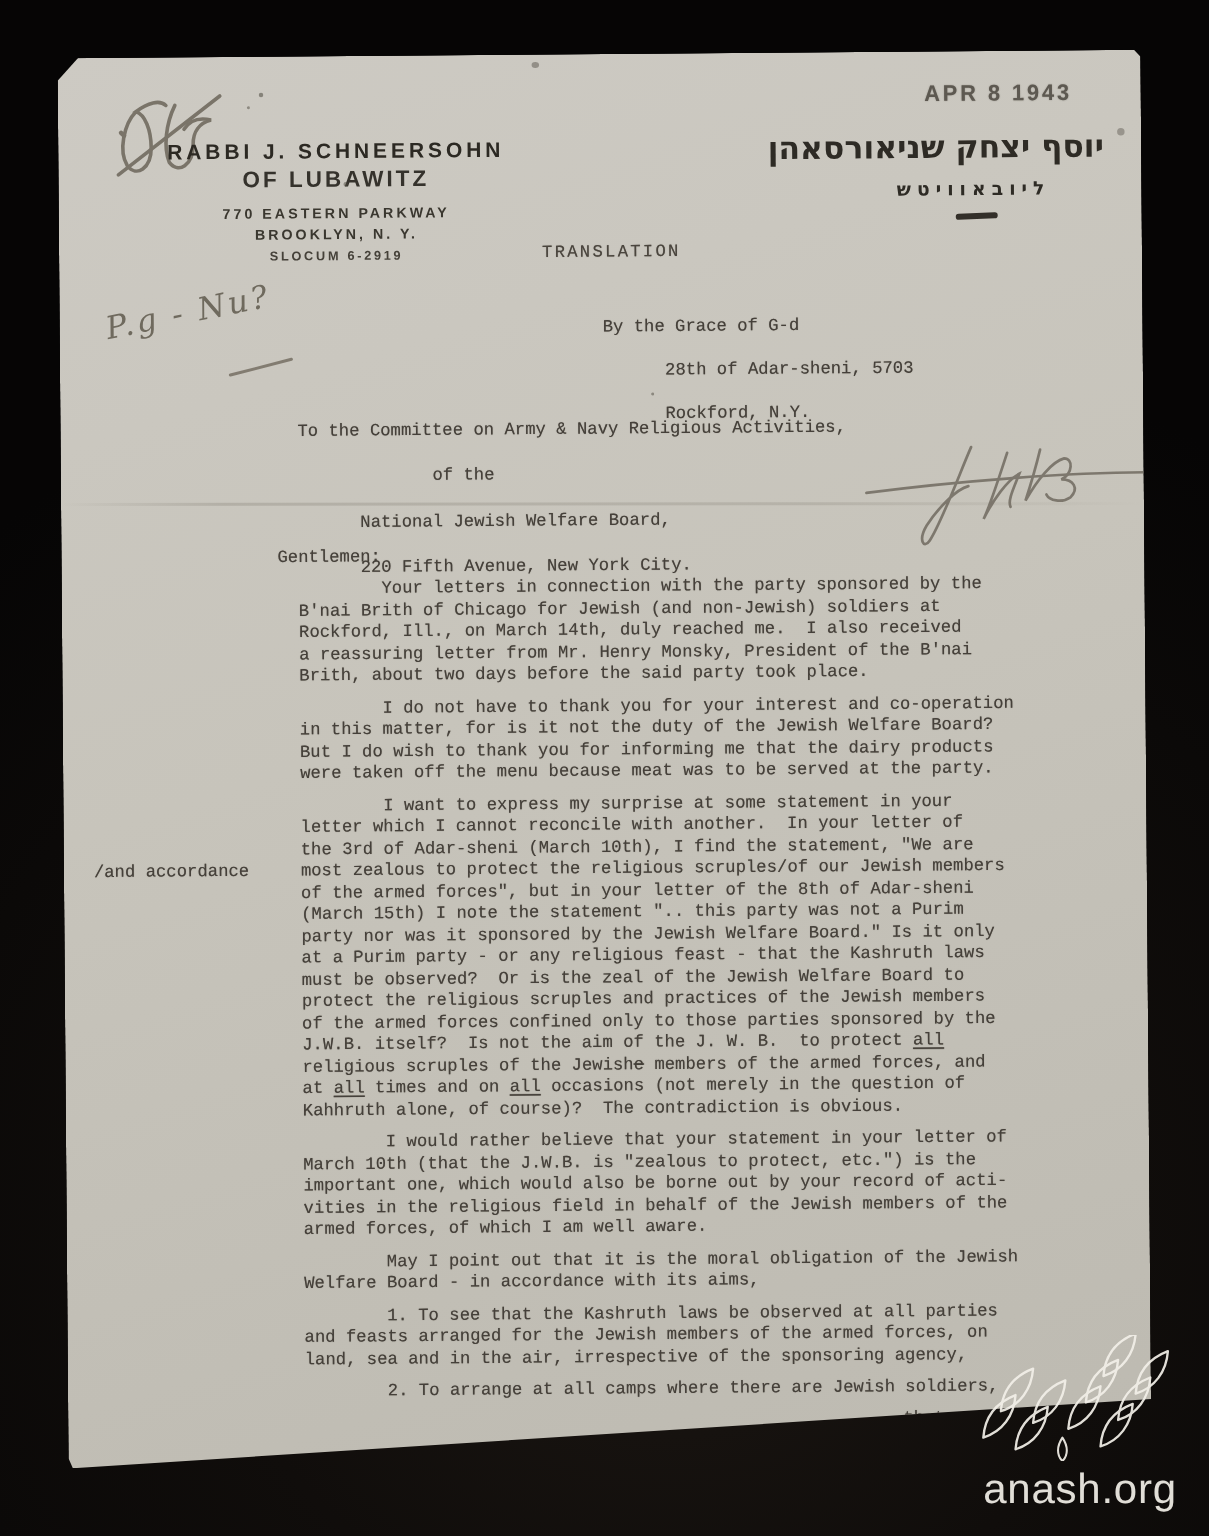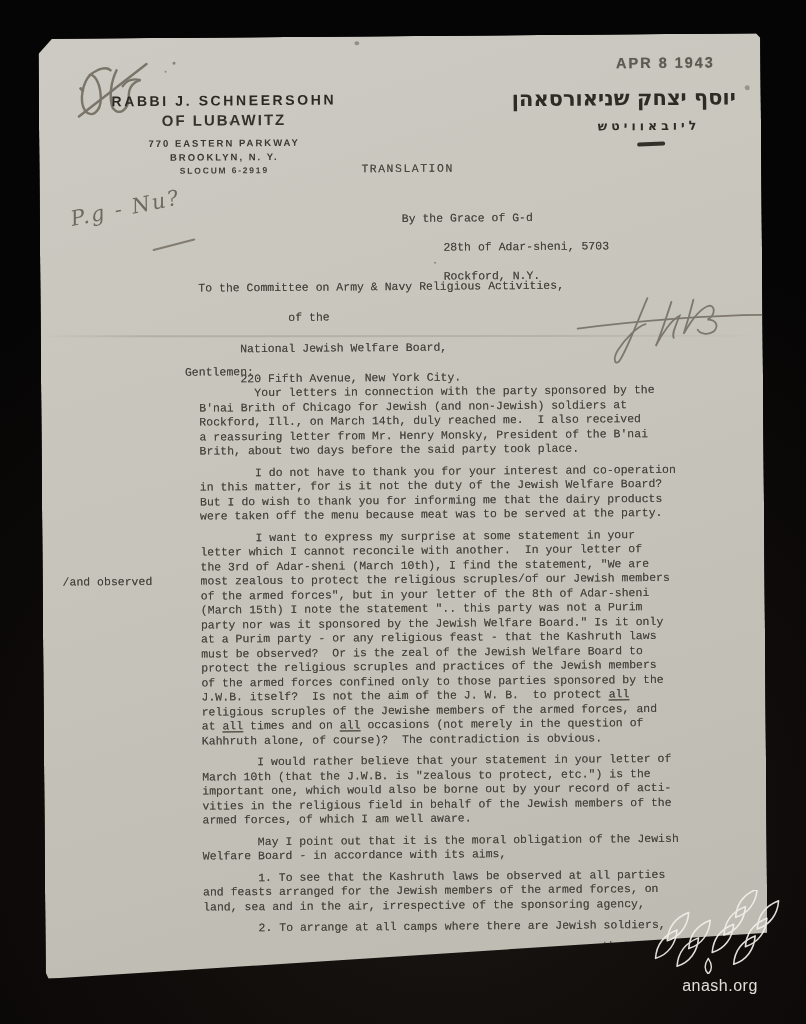--- a/index.html
+++ b/index.html
@@ -71,21 +71,21 @@
     transform:rotate(0.4deg);
   }
   .speck{position:absolute;border-radius:50%;background:#4d4940;}
   .scribble{position:absolute;}
   .watermark{
     position:absolute;left:640px;top:890px;width:160px;
     text-align:center;opacity:.92;z-index:5;
   }
   .watermark-text{
     font-family:"Liberation Sans", sans-serif;
-    font-size:16px;color:#f3f0e9;letter-spacing:.5px;
+    font-size:28px;color:#f3f0e9;letter-spacing:.5px;
     margin-top:-2px;
   }
 </style>
 </head>
 <body>
 
 <div class="stage">
 
   <div class="paper">
 
@@ -132,21 +132,21 @@
       <g fill="none" stroke="#6b655a" stroke-width="1.8" stroke-linecap="round" opacity=".8">
         <path d="M2,52 C50,46 140,38 210,40"></path>
         <path d="M72,22 C64,40 52,72 44,84 C40,90 36,84 42,74 C50,62 62,50 70,48"></path>
         <path d="M96,26 C90,44 84,62 80,70 C86,58 96,44 104,40 C100,50 96,58 98,62"></path>
         <path d="M118,24 C114,40 110,52 108,58 C116,44 126,32 134,30 C140,30 140,40 132,44 C140,44 144,50 138,56 C132,60 124,58 122,54"></path>
       </g>
     </svg>
 
     <div class="typ salutation">Gentlemen:</div>
 
-    <div class="typ margin-note">/and observed</div>
+    <div class="typ margin-note">/and accordance</div>
 
     <div class="typ body-block"><div class="tline">        Your letters in connection with the party sponsored by the</div><div class="tline">B'nai Brith of Chicago for Jewish (and non-Jewish) soldiers at</div><div class="tline">Rockford, Ill., on March 14th, duly reached me.  I also received</div><div class="tline">a reassuring letter from Mr. Henry Monsky, President of the B'nai</div><div class="tline">Brith, about two days before the said party took place.</div><div class="tline blank">&nbsp;</div><div class="tline">        I do not have to thank you for your interest and co-operation</div><div class="tline">in this matter, for is it not the duty of the Jewish Welfare Board?</div><div class="tline">But I do wish to thank you for informing me that the dairy products</div><div class="tline">were taken off the menu because meat was to be served at the party.</div><div class="tline blank">&nbsp;</div><div class="tline">        I want to express my surprise at some statement in your</div><div class="tline">letter which I cannot reconcile with another.  In your letter of</div><div class="tline">the 3rd of Adar-sheni (March 10th), I find the statement, "We are</div><div class="tline">most zealous to protect the religious scruples/of our Jewish members</div><div class="tline">of the armed forces", but in your letter of the 8th of Adar-sheni</div><div class="tline">(March 15th) I note the statement ".. this party was not a Purim</div><div class="tline">party nor was it sponsored by the Jewish Welfare Board." Is it only</div><div class="tline">at a Purim party - or any religious feast - that the Kashruth laws</div><div class="tline">must be observed?  Or is the zeal of the Jewish Welfare Board to</div><div class="tline">protect the religious scruples and practices of the Jewish members</div><div class="tline">of the armed forces confined only to those parties sponsored by the</div><div class="tline">J.W.B. itself?  Is not the aim of the J. W. B.  to protect <u>all</u></div><div class="tline">religious scruples of the Jewish<s>e</s> members of the armed forces, and</div><div class="tline">at <u>all</u> times and on <u>all</u> occasions (not merely in the question of</div><div class="tline">Kahhruth alone, of course)?  The contradiction is obvious.</div><div class="tline blank">&nbsp;</div><div class="tline">        I would rather believe that your statement in your letter of</div><div class="tline">March 10th (that the J.W.B. is "zealous to protect, etc.") is the</div><div class="tline">important one, which would also be borne out by your record of acti-</div><div class="tline">vities in the religious field in behalf of the Jewish members of the</div><div class="tline">armed forces, of which I am well aware.</div><div class="tline blank">&nbsp;</div><div class="tline">        May I point out that it is the moral obligation of the Jewish</div><div class="tline">Welfare Board - in accordance with its aims,</div><div class="tline blank">&nbsp;</div><div class="tline">        1. To see that the Kashruth laws be observed at all parties</div><div class="tline">and feasts arranged for the Jewish members of the armed forces, on</div><div class="tline">land, sea and in the air, irrespective of the sponsoring agency,</div><div class="tline blank">&nbsp;</div><div class="tline">        2. To arrange at all camps where there are Jewish soldiers,</div></div>
 
     <div class="typ catchword">- that</div>
 
     <div class="speck" style="left:134px;top:24px;width:3px;height:3px;opacity:.55"></div>
     <div class="speck" style="left:126px;top:33px;width:2px;height:2px;opacity:.5"></div>
     <div class="speck" style="left:190px;top:84px;width:3px;height:3px;opacity:.5"></div>
     <div class="speck" style="left:316px;top:5px;width:5px;height:4px;opacity:.45"></div>
     <div class="speck" style="left:706px;top:52px;width:5px;height:5px;opacity:.4"></div>

